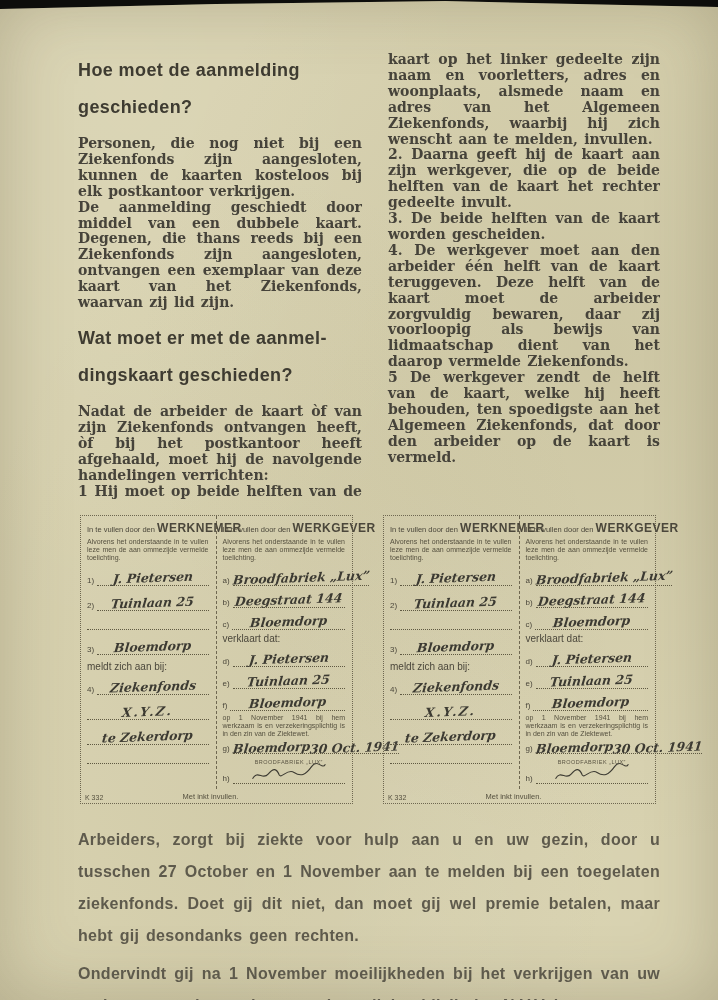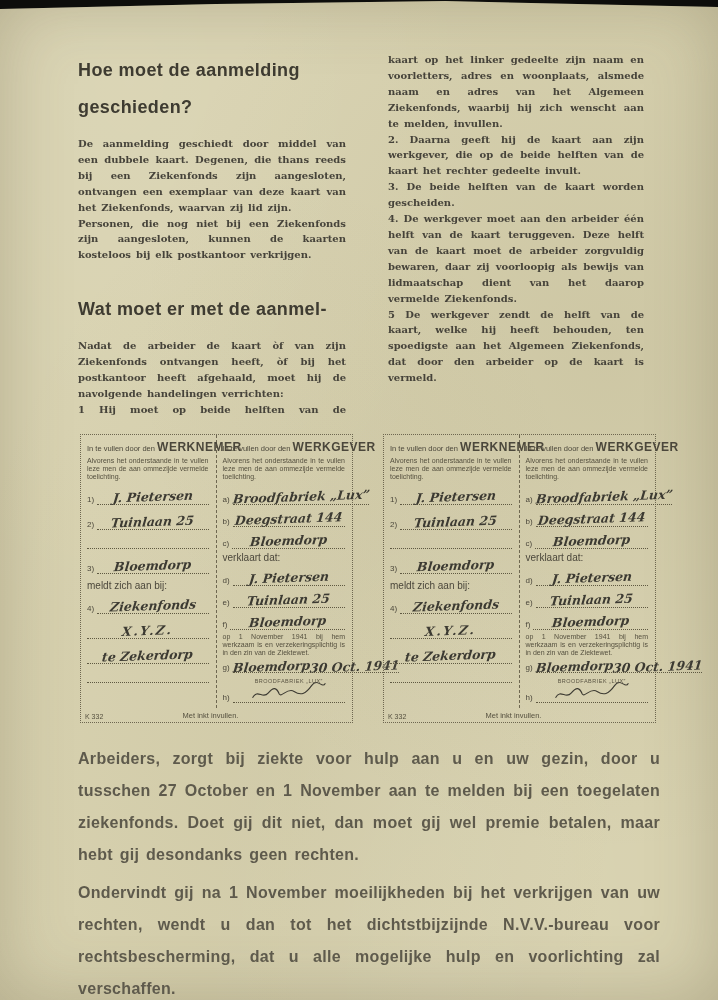--- a/index.html
+++ b/index.html
@@ -20,25 +20,25 @@
   }
   
   .columns { display:flex; gap:26px; padding:52px 58px 0 78px; }
   .col-left  { width:284px; flex:none; }
   .col-right { flex:1; }
   .headline {
     font-family:"Liberation Sans", sans-serif; font-weight:bold;
     font-size:18px; line-height:37px; letter-spacing:0.4px; color:#3e3b31;
     margin:0 0 10px 0;
   }
-  .headline2 { margin-top:28px; }
+  .headline2 { margin-top:9px; }
   .bodytext {
     font-family:"DejaVu Serif", serif; font-weight:bold;
-    font-size:10px; line-height:15.9px; color:#46433a;
-    text-align:justify; margin:0 16px 0 0; word-spacing:1.5px;
+    font-size:14px; line-height:15.9px; color:#46433a;
+    text-align:justify; margin:0 0 0 0; word-spacing:1.5px;
   }
   .bodytext + .bodytext { margin-top:0; }
   .flushline { text-align:justify; text-align-last:justify; }
   
   .cards { display:flex; gap:30px; margin:16px 62px 0 80px; }
   .card {
     flex:1; display:flex; flex-wrap:wrap; border:1px dotted #6e6750;
     min-height:186px; position:relative; background:rgba(255,255,255,0.03);
   }
   .half { width:50%; box-sizing:border-box; padding:5px 7px 2px 6px; }
@@ -77,23 +77,23 @@
   }
 </style>
 </head>
 <body>
 
 <div class="paper">
 
   <div class="columns">
     <div class="col-left">
       <h1 class="headline">Hoe moet de aanmelding geschieden?</h1>
+      <p class="bodytext">Personen, die nog niet bij een Ziekenfonds zijn aangesloten, kunnen de kaarten kosteloos bij elk postkantoor verkrijgen.</p>
       <p class="bodytext">De aanmelding geschiedt door middel van een dubbele kaart. Degenen, die thans reeds bij een Ziekenfonds zijn aangesloten, ontvangen een exemplaar van deze kaart van het Ziekenfonds, waarvan zij lid zijn.</p>
-      <p class="bodytext">Personen, die nog niet bij een Ziekenfonds zijn aangesloten, kunnen de kaarten kosteloos bij elk postkantoor verkrijgen.</p>
-      <h1 class="headline headline2"><span>Wat moet er met de aanmel-</span><br></h1>
+      <h1 class="headline headline2"><span>Wat moet er met de aanmel-</span><br><span>dingskaart geschieden?</span></h1>
       <p class="bodytext">Nadat de arbeider de kaart òf van zijn Ziekenfonds ontvangen heeft, òf bij het postkantoor heeft afgehaald, moet hij de navolgende handelingen verrichten:</p>
       <p class="bodytext flushline">1  Hij moet op beide helften van de</p>
     </div>
     <div class="col-right">
       <p class="bodytext">kaart op het linker gedeelte zijn naam en voorletters, adres en woonplaats, alsmede naam en adres van het Algemeen Ziekenfonds, waarbij hij zich wenscht aan te melden, invullen.</p>
       <p class="bodytext">2. Daarna geeft hij de kaart aan zijn werkgever, die op de beide helften van de kaart het rechter gedeelte invult.</p>
       <p class="bodytext">3. De beide helften van de kaart worden gescheiden.</p>
       <p class="bodytext">4. De werkgever moet aan den arbeider één helft van de kaart teruggeven. Deze helft van de kaart moet de arbeider zorgvuldig bewaren, daar zij voorloopig als bewijs van lidmaatschap dient van het daarop vermelde Ziekenfonds.</p>
       <p class="bodytext">5 De werkgever zendt de helft van de kaart, welke hij heeft behouden, ten spoedigste aan het Algemeen Ziekenfonds, dat door den arbeider op de kaart is vermeld.</p>
     </div>

